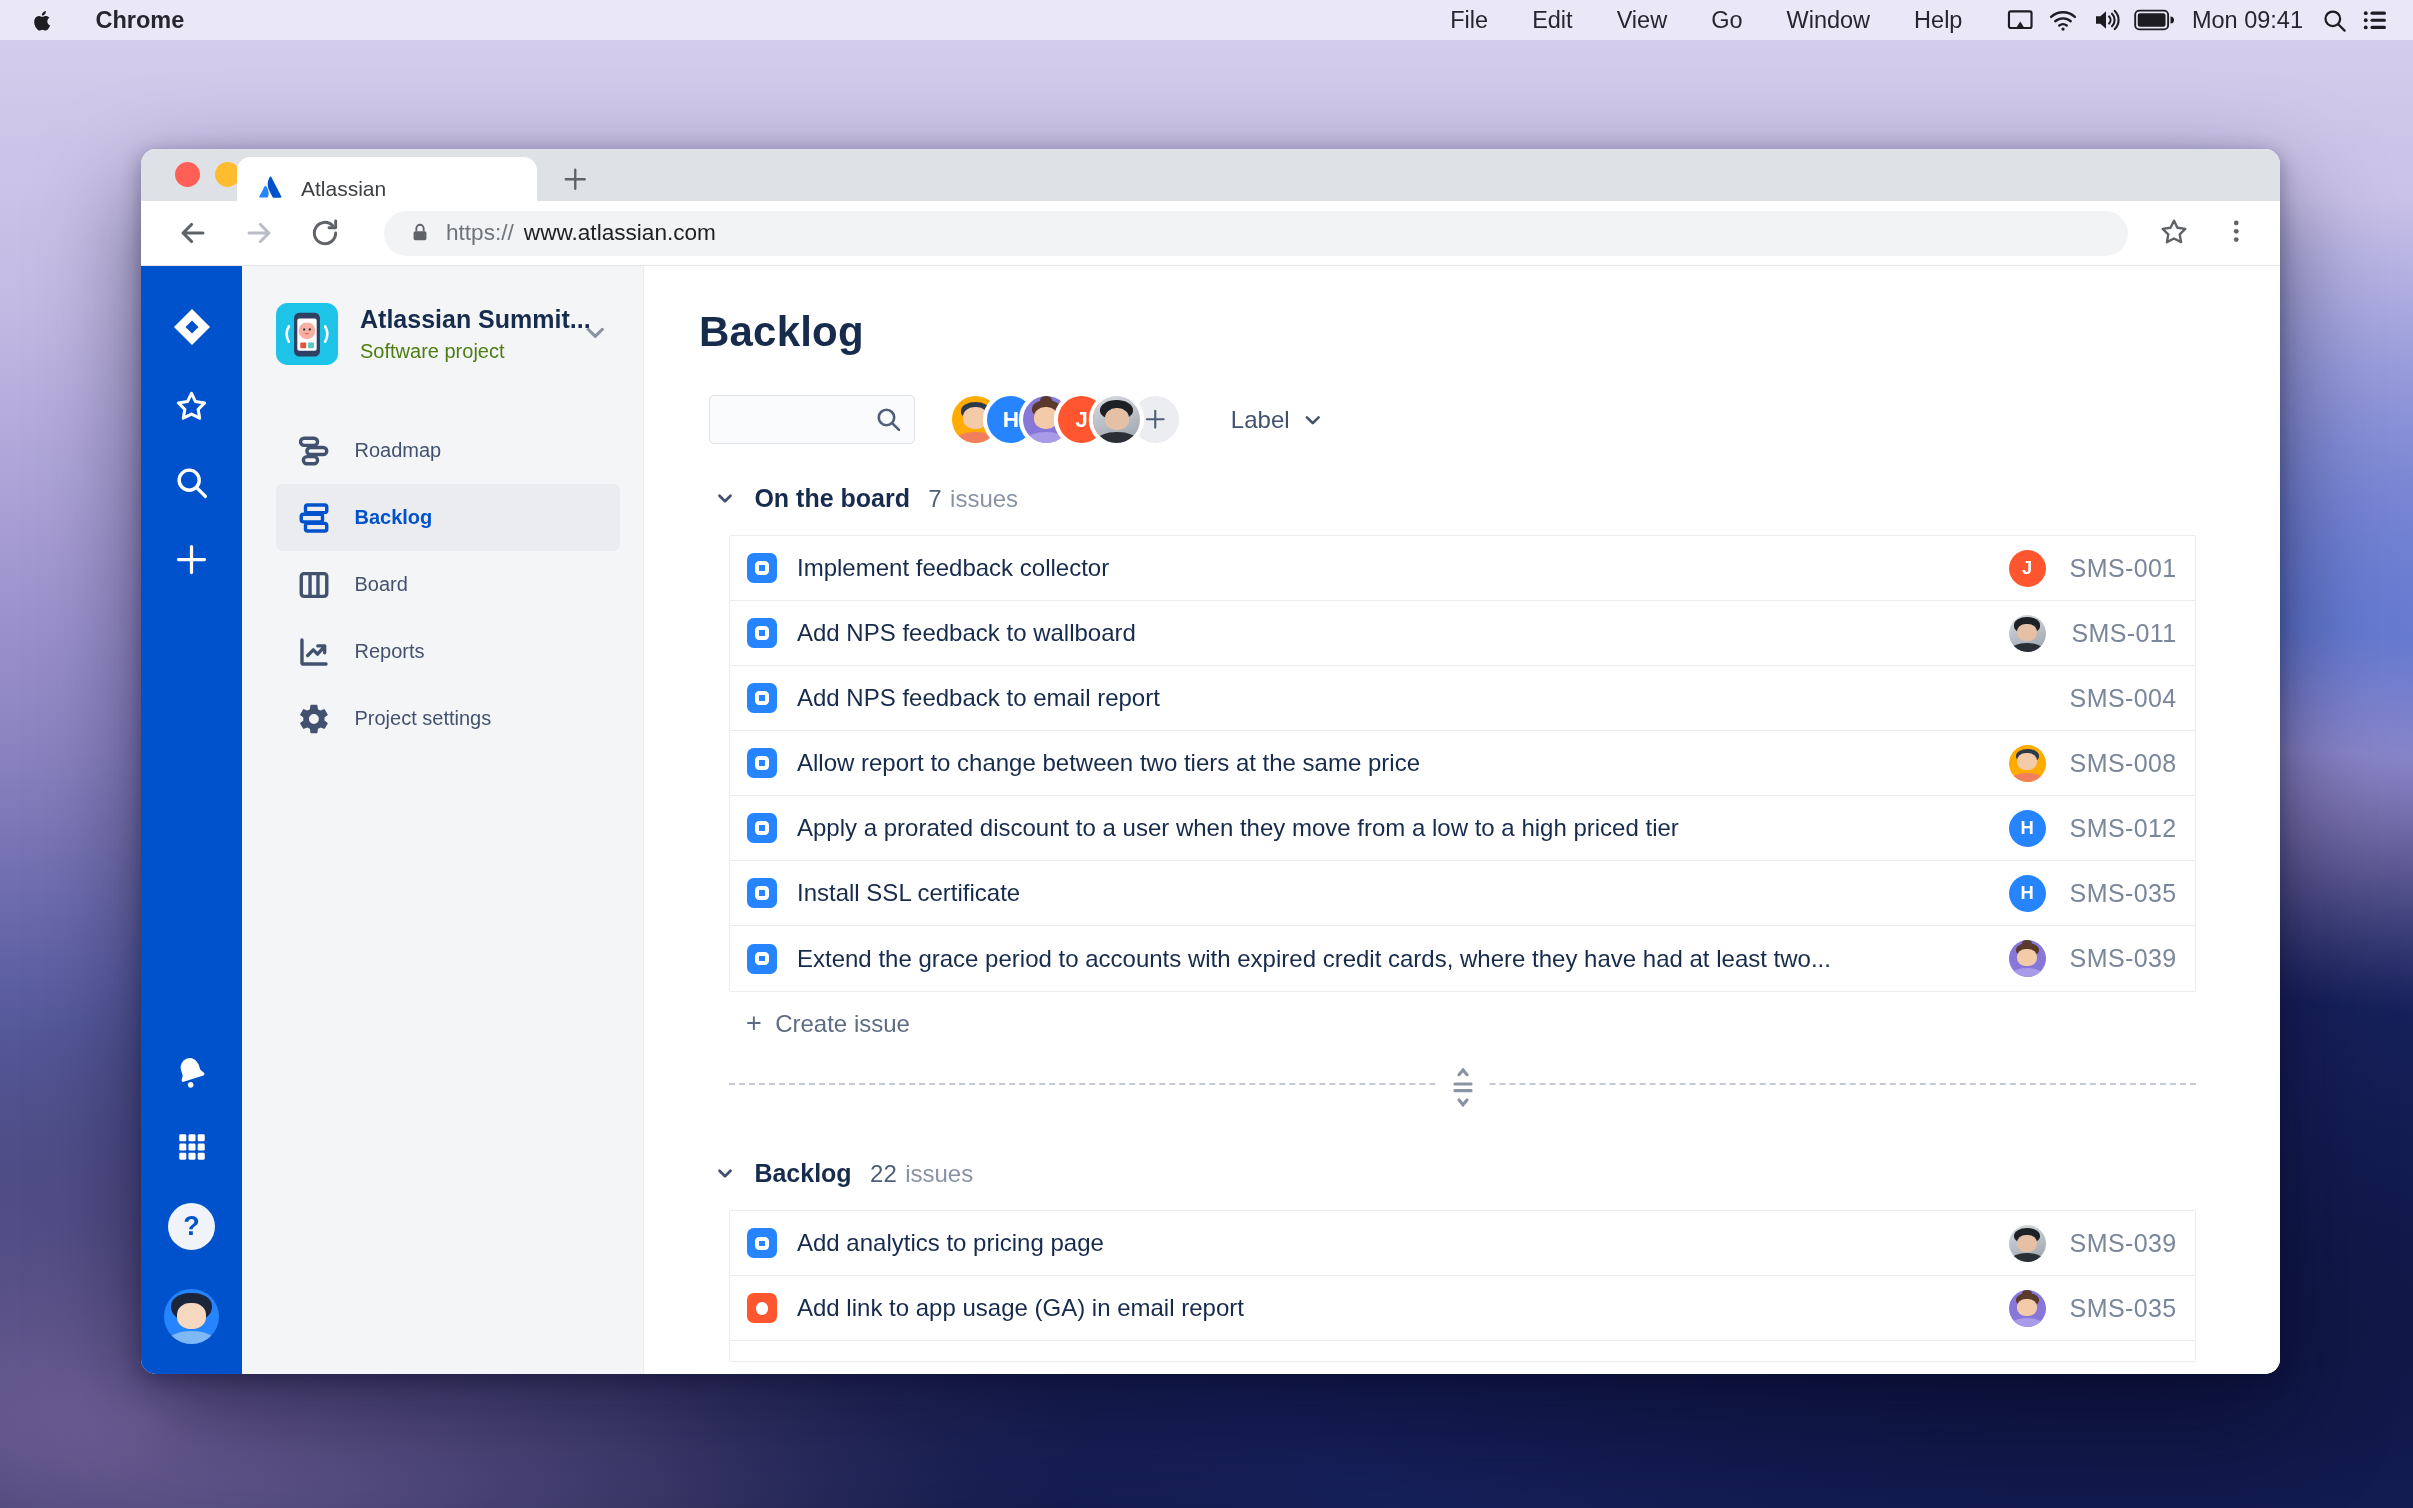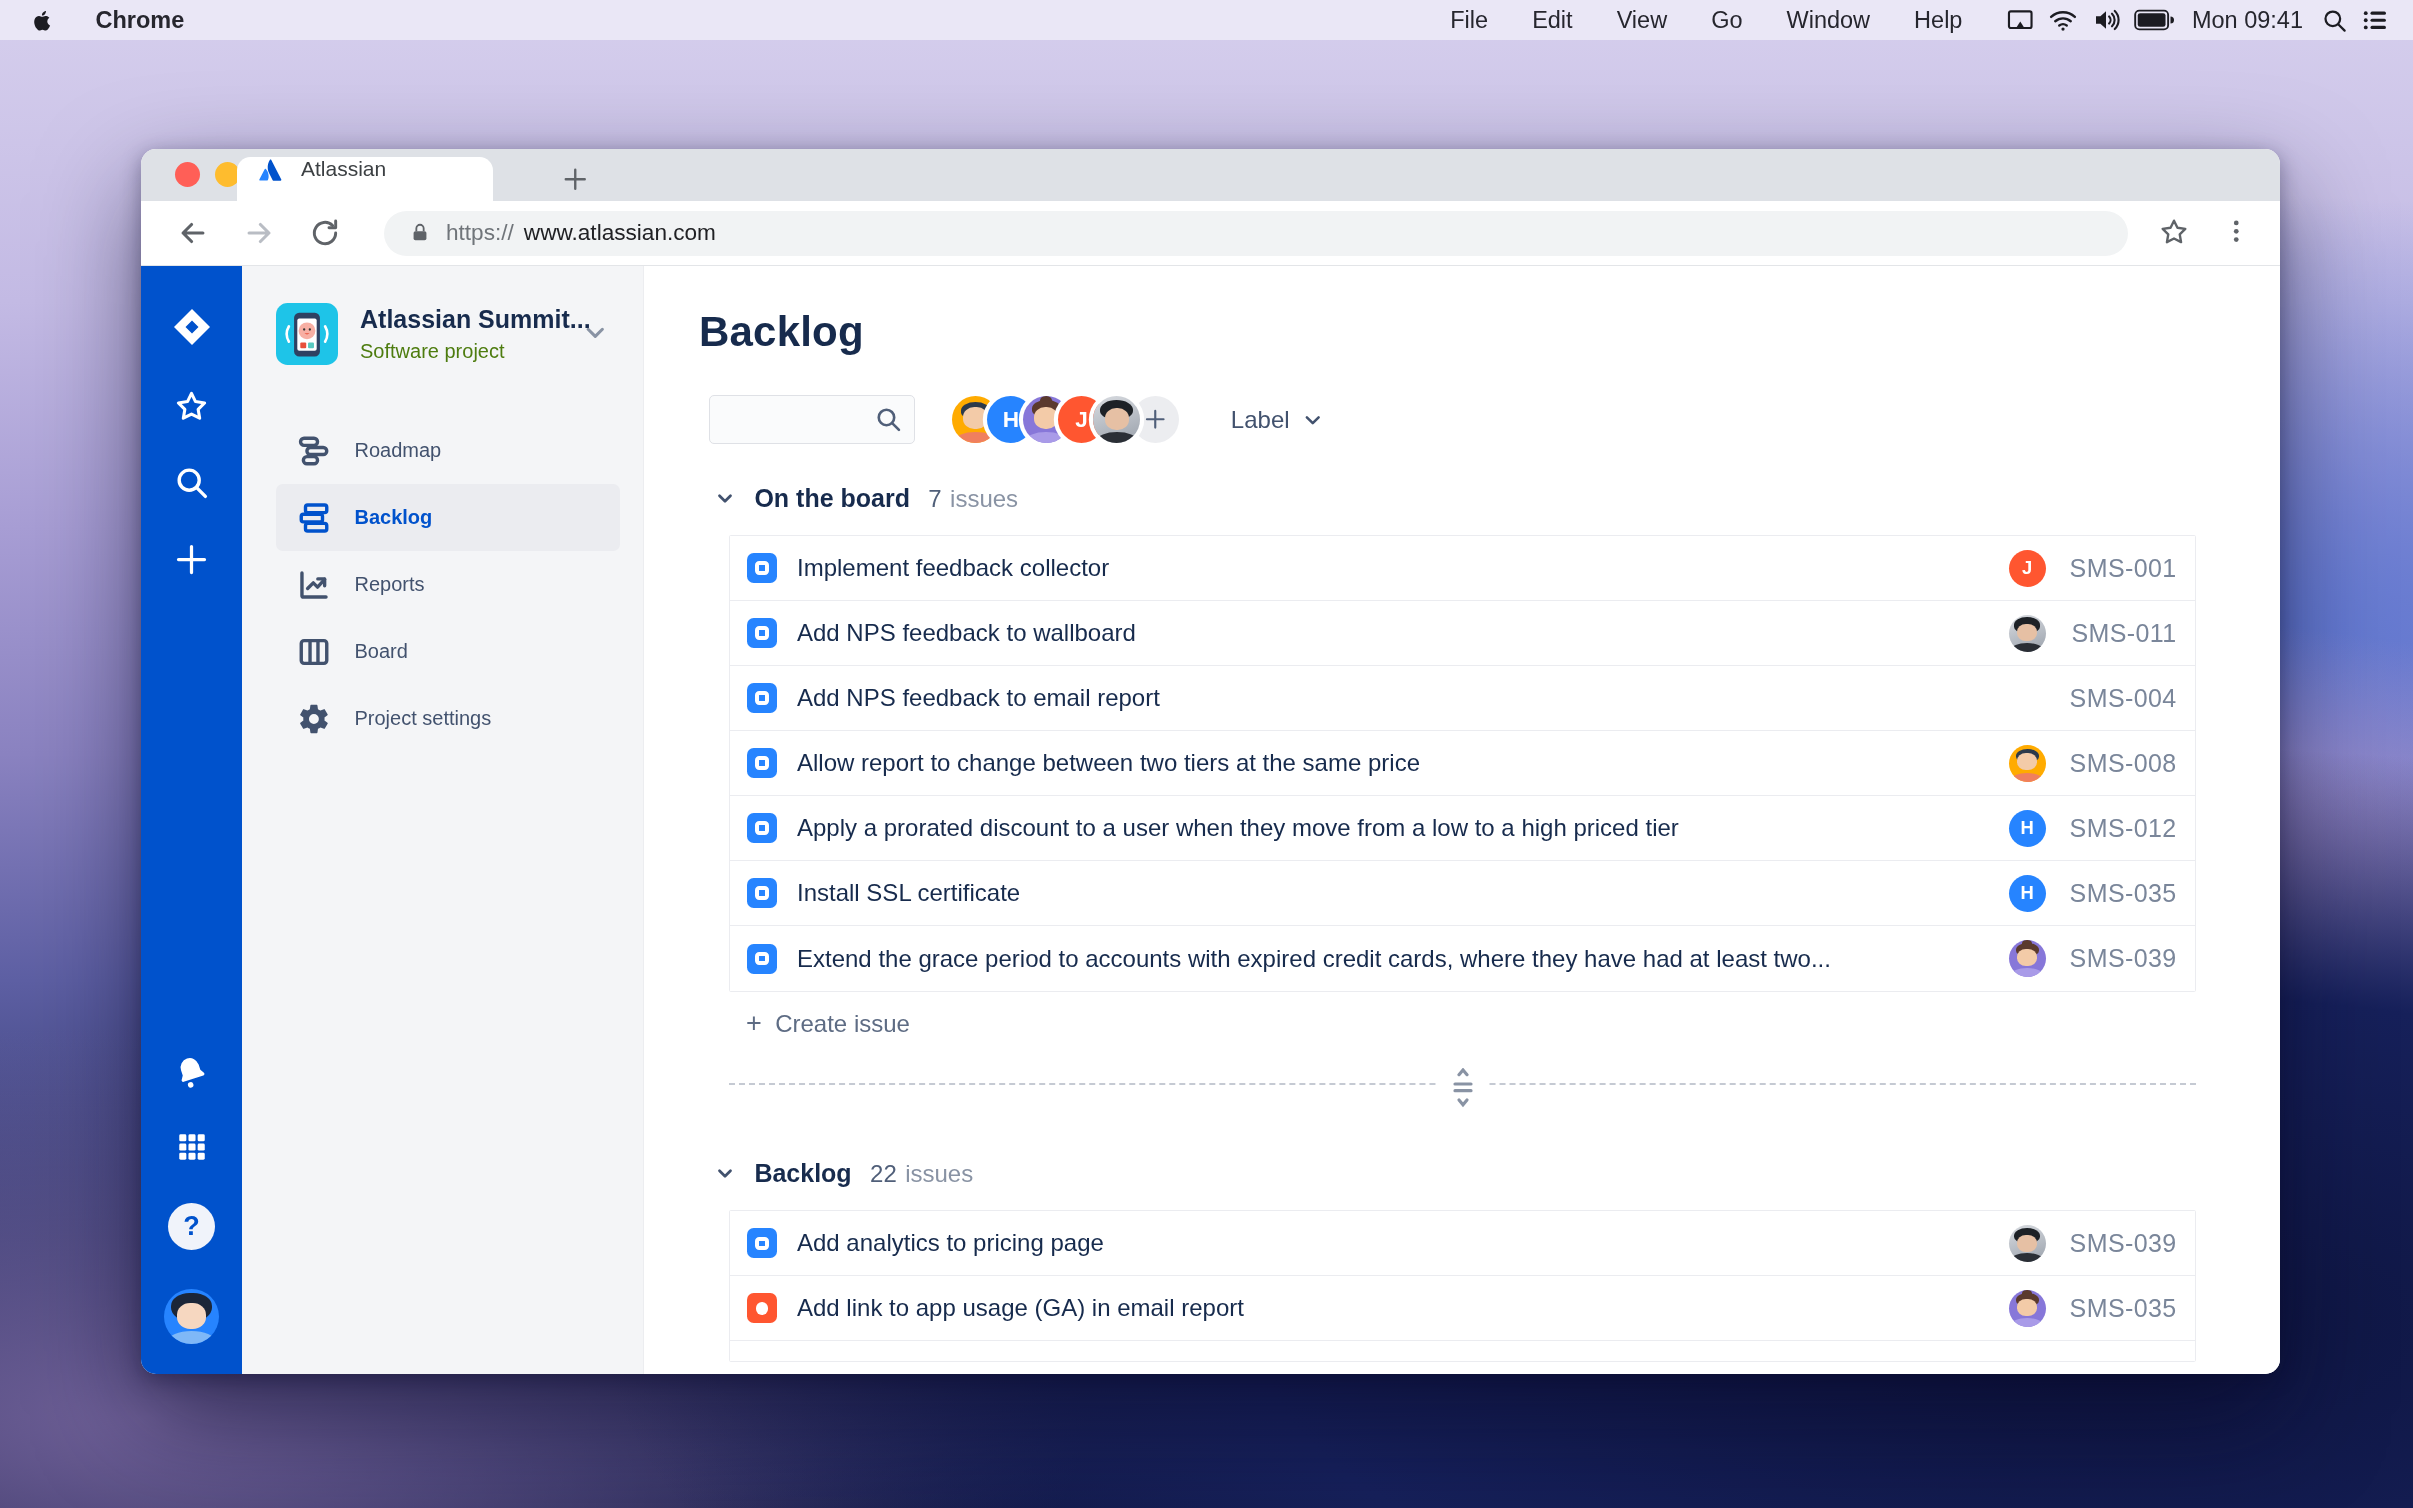--- a/index.html
+++ b/index.html
@@ -34,23 +34,23 @@
     position:absolute; left:141px; top:149px; width:2139px; height:1225px;
     border-radius:15px; overflow:hidden;
     box-shadow:0 42px 101px rgba(10,10,40,0.55), 0 5px 20px rgba(10,10,40,0.35);
     display:flex; flex-direction:column; background:#fff;
   }
   .tabstrip { height:52px; background:#dee1e6; position:relative; flex:none; }
   .traffic { position:absolute; top:13.4px; left:34px; display:flex; gap:15px; }
   .traffic span { width:25px; height:25px; border-radius:50%; }
   .tl-red { background:#ff5f57; } .tl-yellow { background:#febc2e; } .tl-green { background:#28c840; }
   .tab {
-    position:absolute; left:96px; top:8.4px; width:256px; height:44px;
+    position:absolute; left:96px; top:8.4px; width:300px; height:44px;
     background:#fff; border-radius:13.4px 13.4px 0 0;
-    display:flex; align-items:flex-start; padding:0 20px; gap:17px;
+    display:flex; align-items:flex-end; padding:0 20px; gap:17px;
   }
   .tab .favicon { width:27px; height:27px; }
   .tab .tab-title { font-size:21px; color:#3c4043; }
   .newtab { position:absolute; left:416px; top:11.7px; width:37px; height:37px; border-radius:50%;
     display:flex; align-items:center; justify-content:center; color:#5f6368; }
   .toolbar {
     height:65px; background:#fff; border-bottom:1.7px solid #e3e5e8;
     display:flex; align-items:center; padding:0 30px; flex:none;
   }
   .navbtn { width:44px; height:44px; display:flex; align-items:center; justify-content:center; margin-right:22px; color:#5f6368; }
@@ -399,36 +399,36 @@
             <svg viewBox="0 0 24 24" width="34" height="34" fill="none" stroke="currentColor" stroke-width="2.4">
                 <rect x="6" y="2.8" width="15" height="5.4" rx="1.5"></rect>
                 <rect x="3" y="9.3" width="15" height="5.4" rx="1.5"></rect>
                 <rect x="6" y="15.8" width="15" height="5.4" rx="1.5"></rect>
               </svg>
           </span>
           <span>Backlog</span>
         </div>
         <div class="pn-item">
           <span class="pnicon">
+            <svg viewBox="0 0 24 24" width="34" height="34" fill="none" stroke="currentColor" stroke-width="2.4">
+                <rect x="3" y="4" width="18" height="16" rx="2"></rect>
+                <path d="M9.2 4v16M14.8 4v16"></path>
+              </svg>
+          </span>
+          <span>Board</span>
+        </div>
+        <div class="pn-item">
+          <span class="pnicon">
             <svg viewBox="0 0 24 24" width="34" height="34" fill="none" stroke="currentColor" stroke-width="2.4" stroke-linecap="round" stroke-linejoin="round">
                 <path d="M3.5 3.5v16a1 1 0 0 0 1 1h16"></path>
                 <path d="M7.5 14.5l4-4 3 3 5-5.5"></path>
                 <path d="M19.5 12.5v-4.8h-4.8"></path>
               </svg>
           </span>
           <span>Reports</span>
-        </div>
-        <div class="pn-item">
-          <span class="pnicon">
-            <svg viewBox="0 0 24 24" width="34" height="34" fill="none" stroke="currentColor" stroke-width="2.4">
-                <rect x="3" y="4" width="18" height="16" rx="2"></rect>
-                <path d="M9.2 4v16M14.8 4v16"></path>
-              </svg>
-          </span>
-          <span>Board</span>
         </div>
         <div class="pn-item">
           <span class="pnicon">
             <svg viewBox="0 0 24 24" width="34" height="34" fill="currentColor">
                 <path d="M19.4 13c.04-.32.06-.66.06-1s-.02-.68-.07-1l2.1-1.64a.5.5 0 0 0 .12-.64l-2-3.46a.5.5 0 0 0-.6-.22l-2.48 1a7.6 7.6 0 0 0-1.73-1l-.37-2.64A.5.5 0 0 0 13.93 2h-4a.5.5 0 0 0-.5.42l-.36 2.64c-.62.26-1.2.6-1.73 1l-2.48-1a.5.5 0 0 0-.6.22l-2 3.46a.5.5 0 0 0 .12.64L4.5 11c-.05.32-.07.66-.07 1s.02.68.07 1l-2.1 1.64a.5.5 0 0 0-.12.64l2 3.46c.14.24.42.33.6.22l2.48-1c.53.4 1.11.74 1.73 1l.36 2.64c.04.24.25.42.5.42h4c.25 0 .46-.18.5-.42l.37-2.64a7.6 7.6 0 0 0 1.73-1l2.48 1c.23.1.5 0 .6-.22l2-3.46a.5.5 0 0 0-.12-.64L19.4 13zm-7.47 2.5a3.5 3.5 0 1 1 0-7 3.5 3.5 0 0 1 0 7z"></path>
               </svg>
           </span>
           <span>Project settings</span>
         </div>
       </div>

